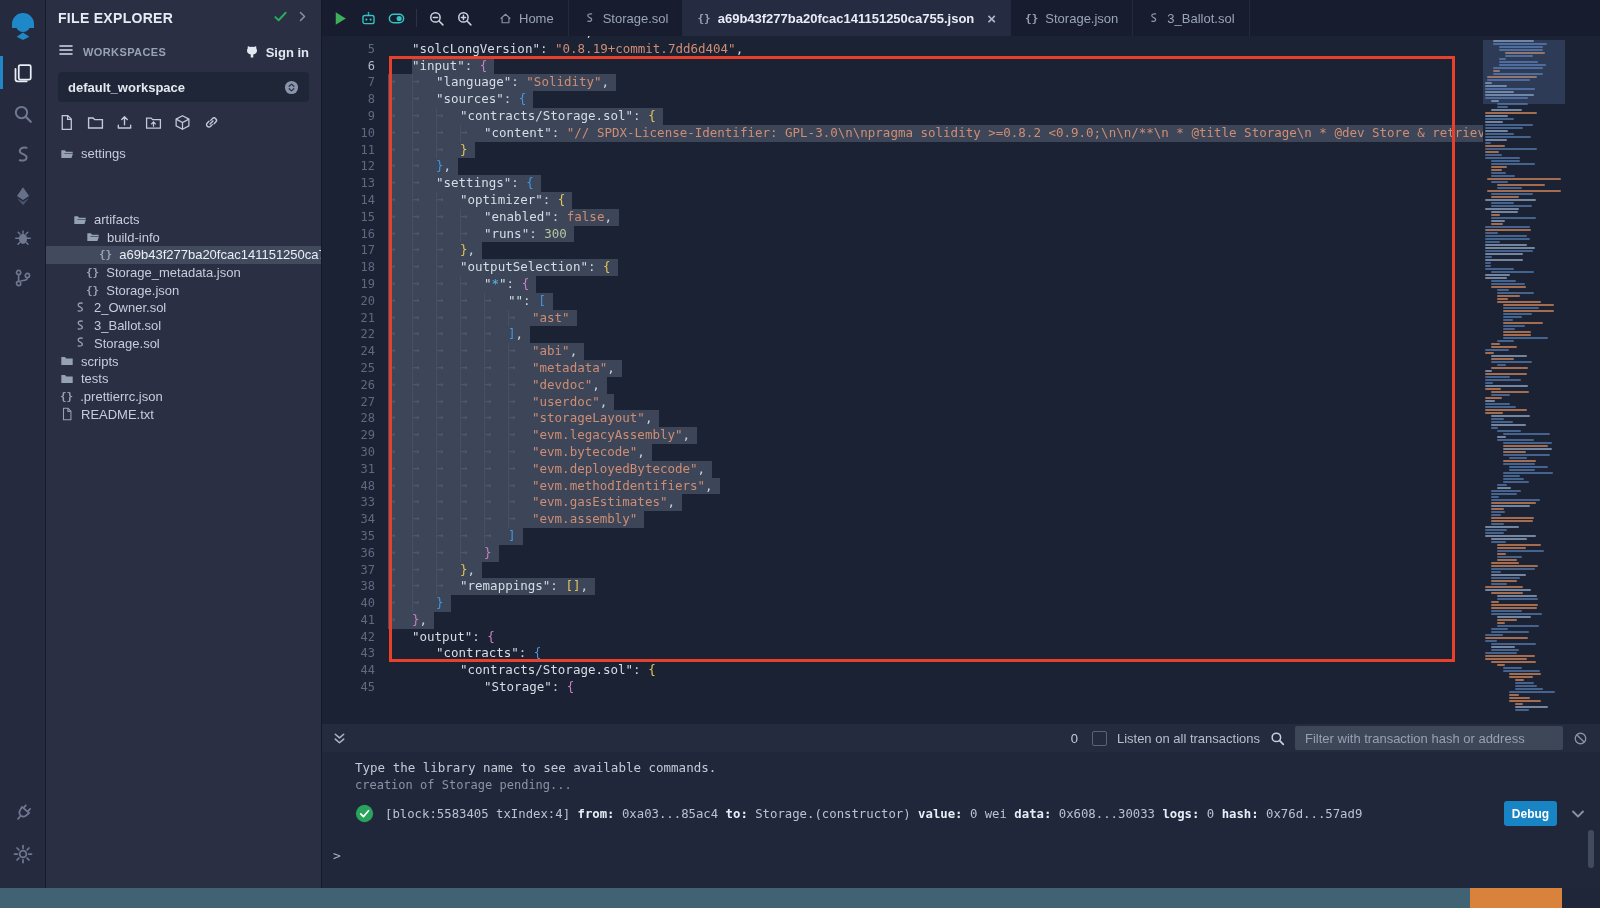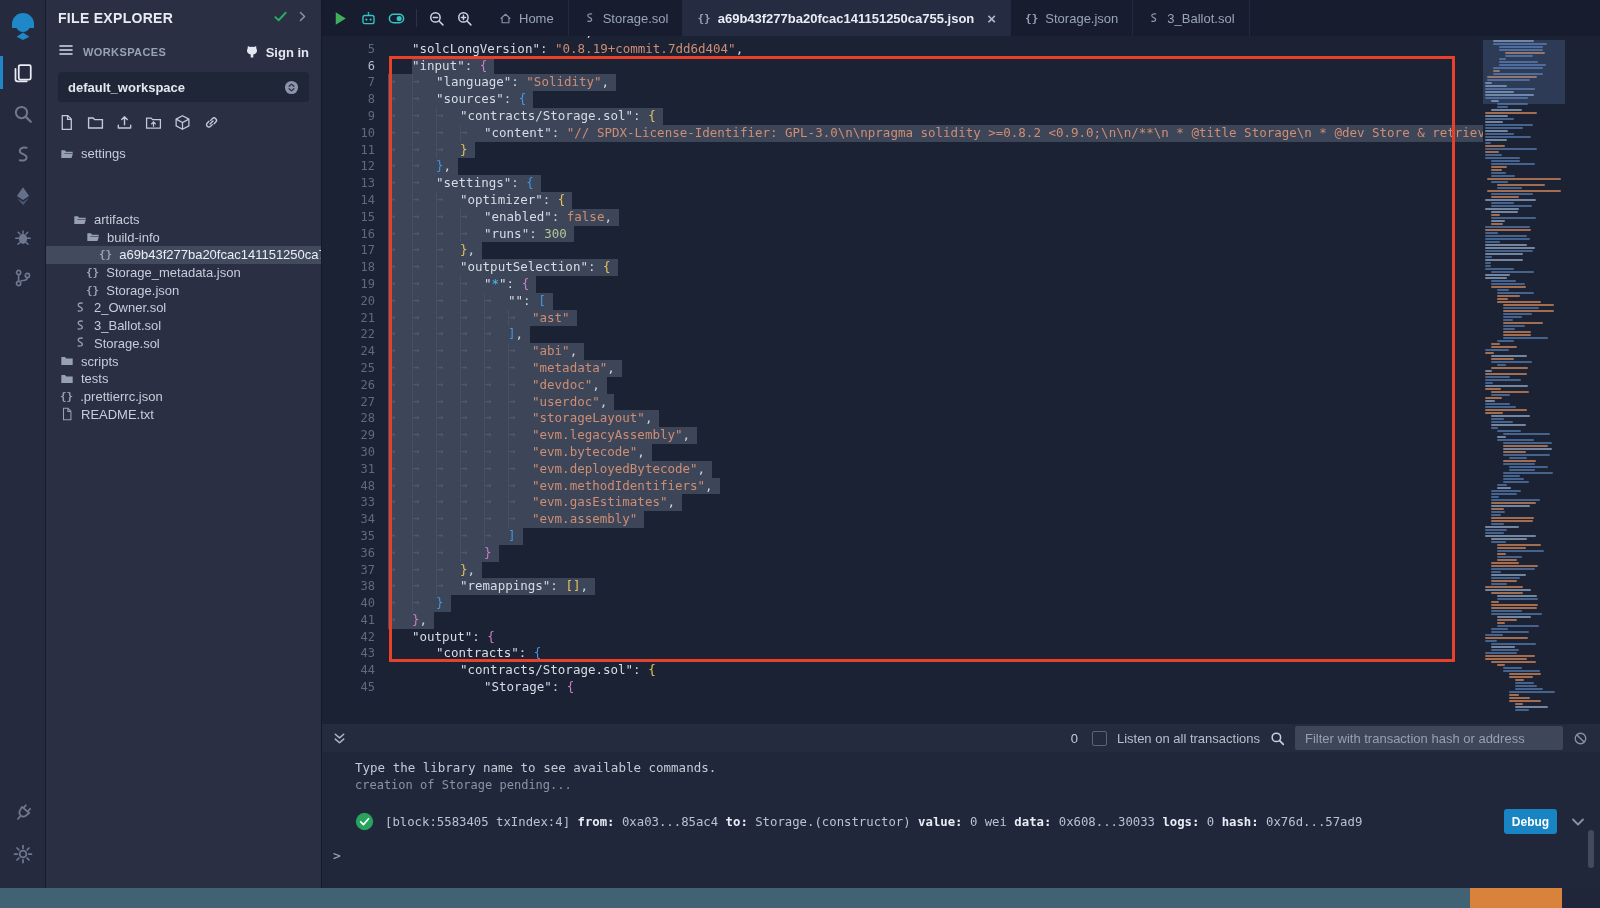--- a/index.html
+++ b/index.html
@@ -92,21 +92,21 @@
   .th-search { color:#c7cfdd; display:flex; } .th-search svg{width:15px;height:15px;}
   .th-input { width:268px; height:24px; background:#3e4758; border:none; border-radius:2px; outline:none;
               padding:0 10px; font-size:13px; color:#e4e9f1; font-family:"Liberation Sans",sans-serif; }
   .th-input::placeholder { color:#97a0b2; }
   .th-ban { color:#8a93a6; display:flex; } .th-ban svg{width:15px;height:15px;}
 
   #term-body { position:absolute; top:752px; left:0; width:1278px; height:136px; background:#20273a;
                font-family:"DejaVu Sans Mono",monospace; }
   .t-line1 { padding:8px 0 0 33px; font-size:12.5px; color:#c3cbd7; }
   .t-line2 { padding:3px 0 0 33px; font-size:12px; color:#8a93a3; }
-  .tx-row { position:absolute; top:57px; left:33px; right:14px; display:flex; align-items:center; }
+  .tx-row { position:absolute; top:49px; left:33px; right:14px; display:flex; align-items:center; }
   .tx-ic { display:flex; } .tx-ic svg { width:19px; height:19px; }
   #tx-text { margin-left:11px; font-size:12.3px; color:#b9c2d1; white-space:pre; overflow:hidden; }
   #tx-text .tx-bold { font-weight:bold; color:#e7ecf5; }
   .debug-btn { margin-left:auto; flex:0 0 auto; width:53px; height:25px; background:#1884c4; color:#fff;
                font-family:"Liberation Sans",sans-serif; font-size:12px; font-weight:700; border-radius:3px;
                display:flex; align-items:center; justify-content:center; }
   .tx-chev { margin-left:13px; color:#8a93a6; display:flex; } .tx-chev svg{width:16px;height:16px;}
   .t-prompt { position:absolute; top:96px; left:11px; font-size:13px; color:#a8b0c0; }
   .t-scrollthumb { position:absolute; right:6px; top:78px; width:6px; height:38px; background:#424b5e; border-radius:3px; }
 

